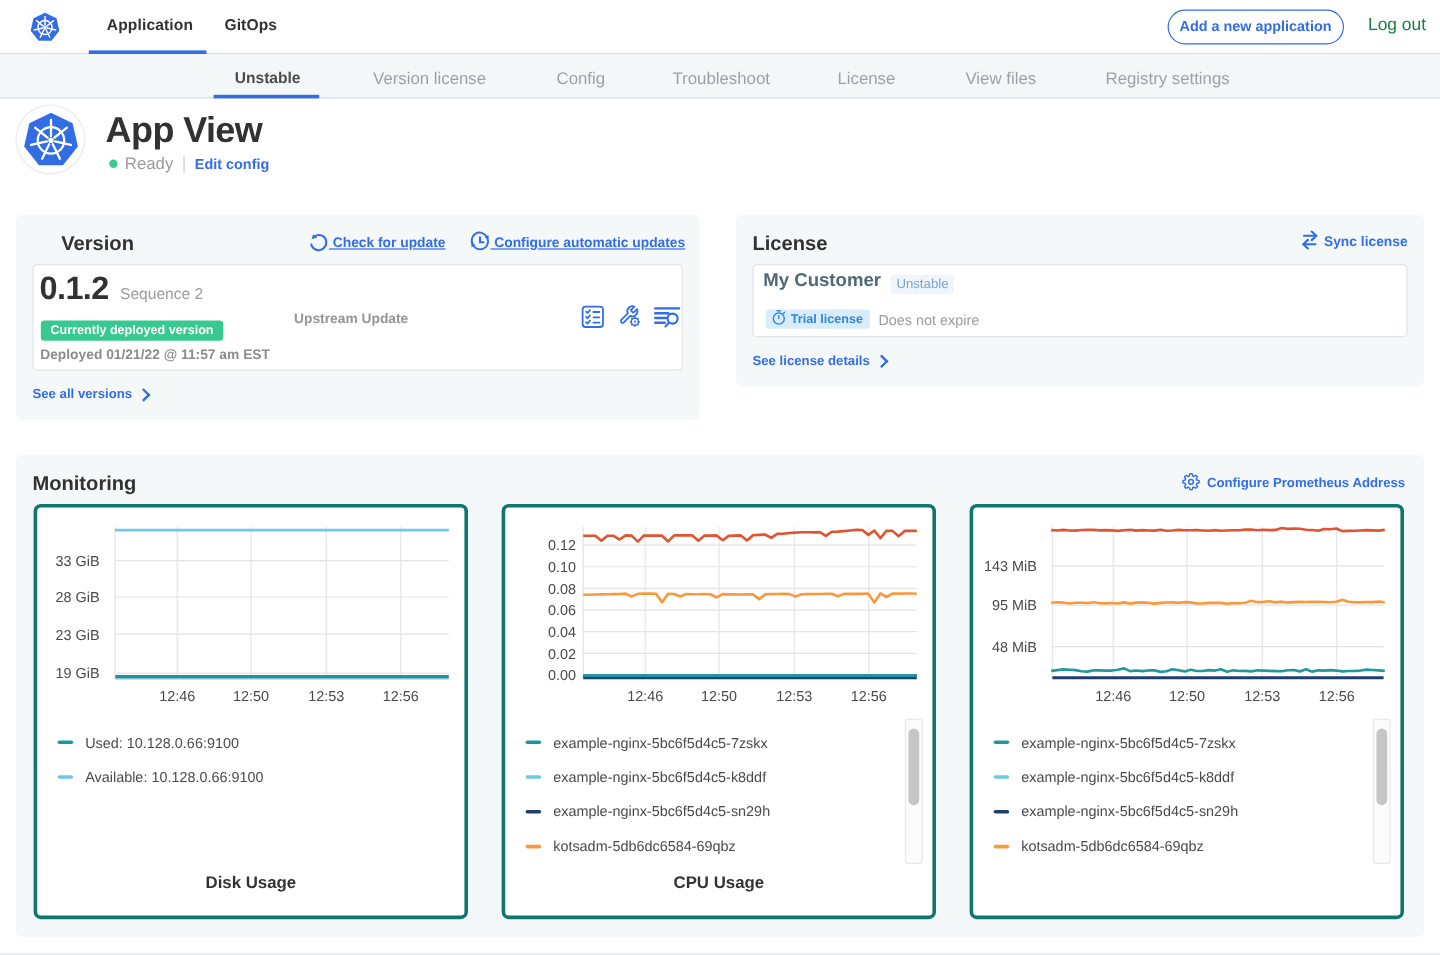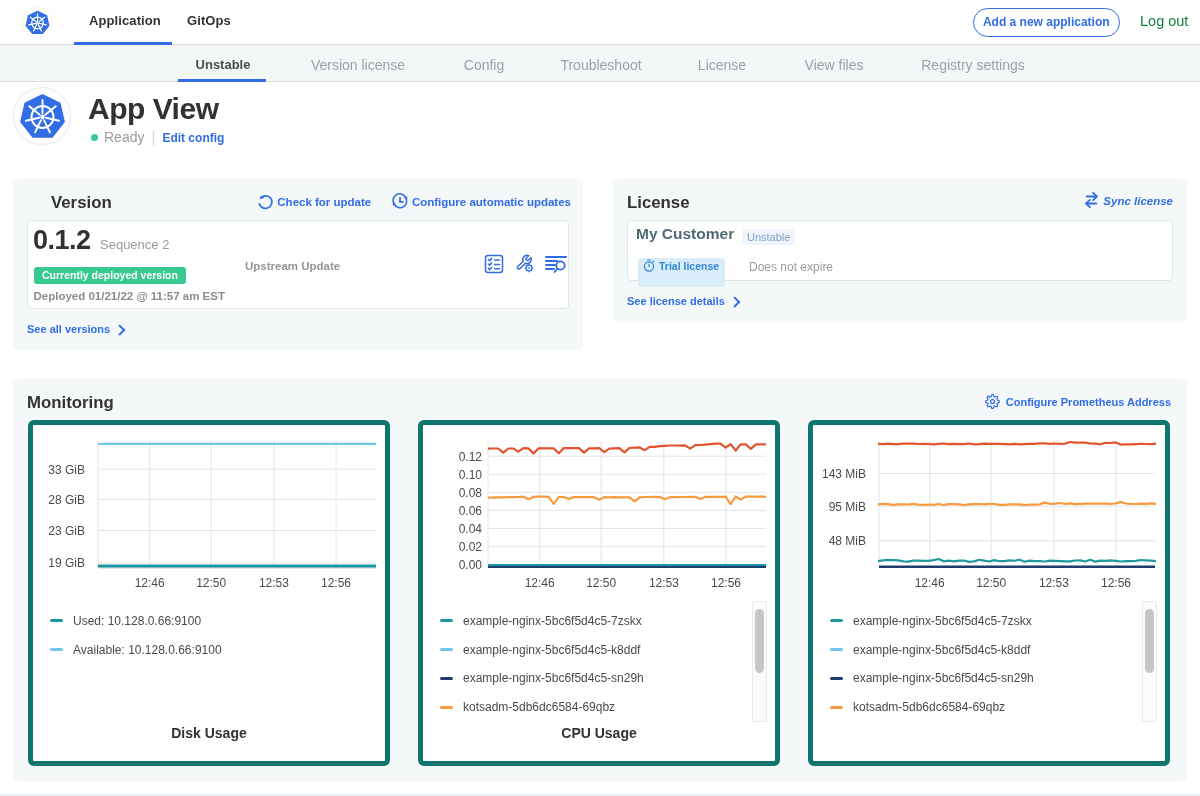--- a/index.html
+++ b/index.html
@@ -33,46 +33,46 @@
 .card { position:absolute; background:#f4f8f9; border-radius:6px; }
 .card h2 { font-size:16.8px; color:#323232; font-weight:bold; line-height:16px; }
 .whitebox { position:absolute; background:#fff; border:1px solid #e0e5e8; border-radius:4px; }
 .link { color:#326de6; font-weight:bold; font-size:11.5px; white-space:nowrap; }
 .chev { display:inline-block; width:7.5px; height:7.5px; border-top:2px solid #326de6; border-right:2px solid #326de6; transform:rotate(45deg); margin-left:6px; vertical-align:0; }
 
 #vercard { left:13px; top:179px; width:570px; height:171px; }
 #vercard h2 { position:absolute; left:3px; top:16px;margin-left:35px; }
 #verlinks { position:absolute; right:12px; top:12.5px; }
 #verlinks svg { vertical-align:-4px; }
-#verlinks span.lnk { margin-left:15px; }
+#verlinks span.lnk { margin-left:15px;text-decoration:underline; }
 #verbox { left:14px; top:41px; width:542px; height:88.5px; }
 #vernum { position:absolute; left:5px; top:4px; font-size:27px; font-weight:bold; color:#323232; letter-spacing:-.5px; }
 #verseq { position:absolute; left:72px; top:16px; font-size:13px; color:#9b9b9b; }
 #verbadge { position:absolute; left:6px; top:45.5px; height:17.5px; background:#38c990; border-radius:3px; color:#fff; font-size:10.5px; font-weight:bold; line-height:17.5px; padding:0 8px; }
 #verdate { position:absolute; left:5.5px; top:69px; font-size:11.5px; color:#8c8c8c; font-weight:bold; }
 #upstream { position:absolute; left:217px; top:39px; font-size:11.5px; color:#959595; font-weight:bold;text-align:right; }
 #vericons { position:absolute; left:456px; top:32px; display:flex; gap:10px; align-items:center; white-space:nowrap; }
 #seeallver { position:absolute; left:14px; top:144px; font-size:11px; }
 
 #liccard { left:613px; top:179px; width:574px; height:143px; }
 #liccard h2 { position:absolute; left:14px; top:16px; }
-#synclink { position:absolute; right:14px; top:13px;font-style:italic; }
+#synclink { position:absolute; right:14px; top:13px; }
 #synclink svg { vertical-align:-3px; }
 #licbox { left:14px; top:41px; width:546px; height:61px; }
 #custname { position:absolute; left:8px; top:4px; font-size:15.5px; font-weight:bold; color:#4e6a75; }
 #unstable { position:absolute; left:114px; top:8px; height:16px; background:#eff5fb; border-radius:3px; color:#7ca3c9; font-size:11px; line-height:16px; padding:0 5px; }
-#trialchip { position:absolute; left:10px; top:37px; height:29px; background:#d9ecfa; border-radius:3px; color:#3187d6; font-size:10.5px; font-weight:bold; line-height:17.5px; padding:0 6px 0 5px; }
-#noexpire { position:absolute; left:121px; top:39px; font-size:12px; color:#9b9b9b; }
+#trialchip { position:absolute; left:10px; top:37px; height:16px; background:#d9ecfa; border-radius:3px; color:#3187d6; font-size:10.5px; font-weight:bold; line-height:17.5px; padding:0 6px 0 5px; }
+#noexpire { position:absolute; left:104px; top:39px; font-size:12px; color:#9b9b9b; }
 #seelic { position:absolute; left:14px; top:116px; font-size:11px; }
 
 
 #moncard { left:13px; top:379px; width:1174px; height:402px; }
 #moncard h2 { position:absolute; left:14px; top:16px; }
 #promlink { position:absolute; right:16px; top:14.5px; font-size:11px; }
-.chartcard { position:absolute; top:41px; width:362px; height:346px; background:#fff; border:5px solid #0f766e; border-radius:6px; }
+.chartcard { position:absolute; top:41px; width:362px; height:346px; background:#fff; border:3px solid #0f766e; border-radius:6px; }
 .chartcard svg.plot { position:absolute; left:0; top:0; }
 .legend { position:absolute; left:17px; top:181.5px; width:330px; }
 .lrow { height:28.8px; display:flex; align-items:center; font-size:12px; color:#4a4a4a; white-space:nowrap; }
 .dash { display:inline-block; width:13px; height:3px; border-radius:1.5px; margin-right:10px; flex:none; }
 .sbar { position:absolute; right:8px; top:176px; width:15px; height:121px; background:#fbfbfb; border:1px solid #e9e9e9; border-radius:2px; }
 .sbar i { position:absolute; left:2px; top:7px; width:9px; height:64px; background:#c6c6c6; border-radius:5px; }
 .ctitle { position:absolute; left:0; bottom:20px; width:100%; text-align:center; font-size:14px; font-weight:bold; color:#323232; }
 #footline { position:absolute; left:0; top:794px; width:1200px; height:2px; background:#e9eef0; }
 .gtxt { font-size:12px; fill:#4a4a4a; }
 </style>

